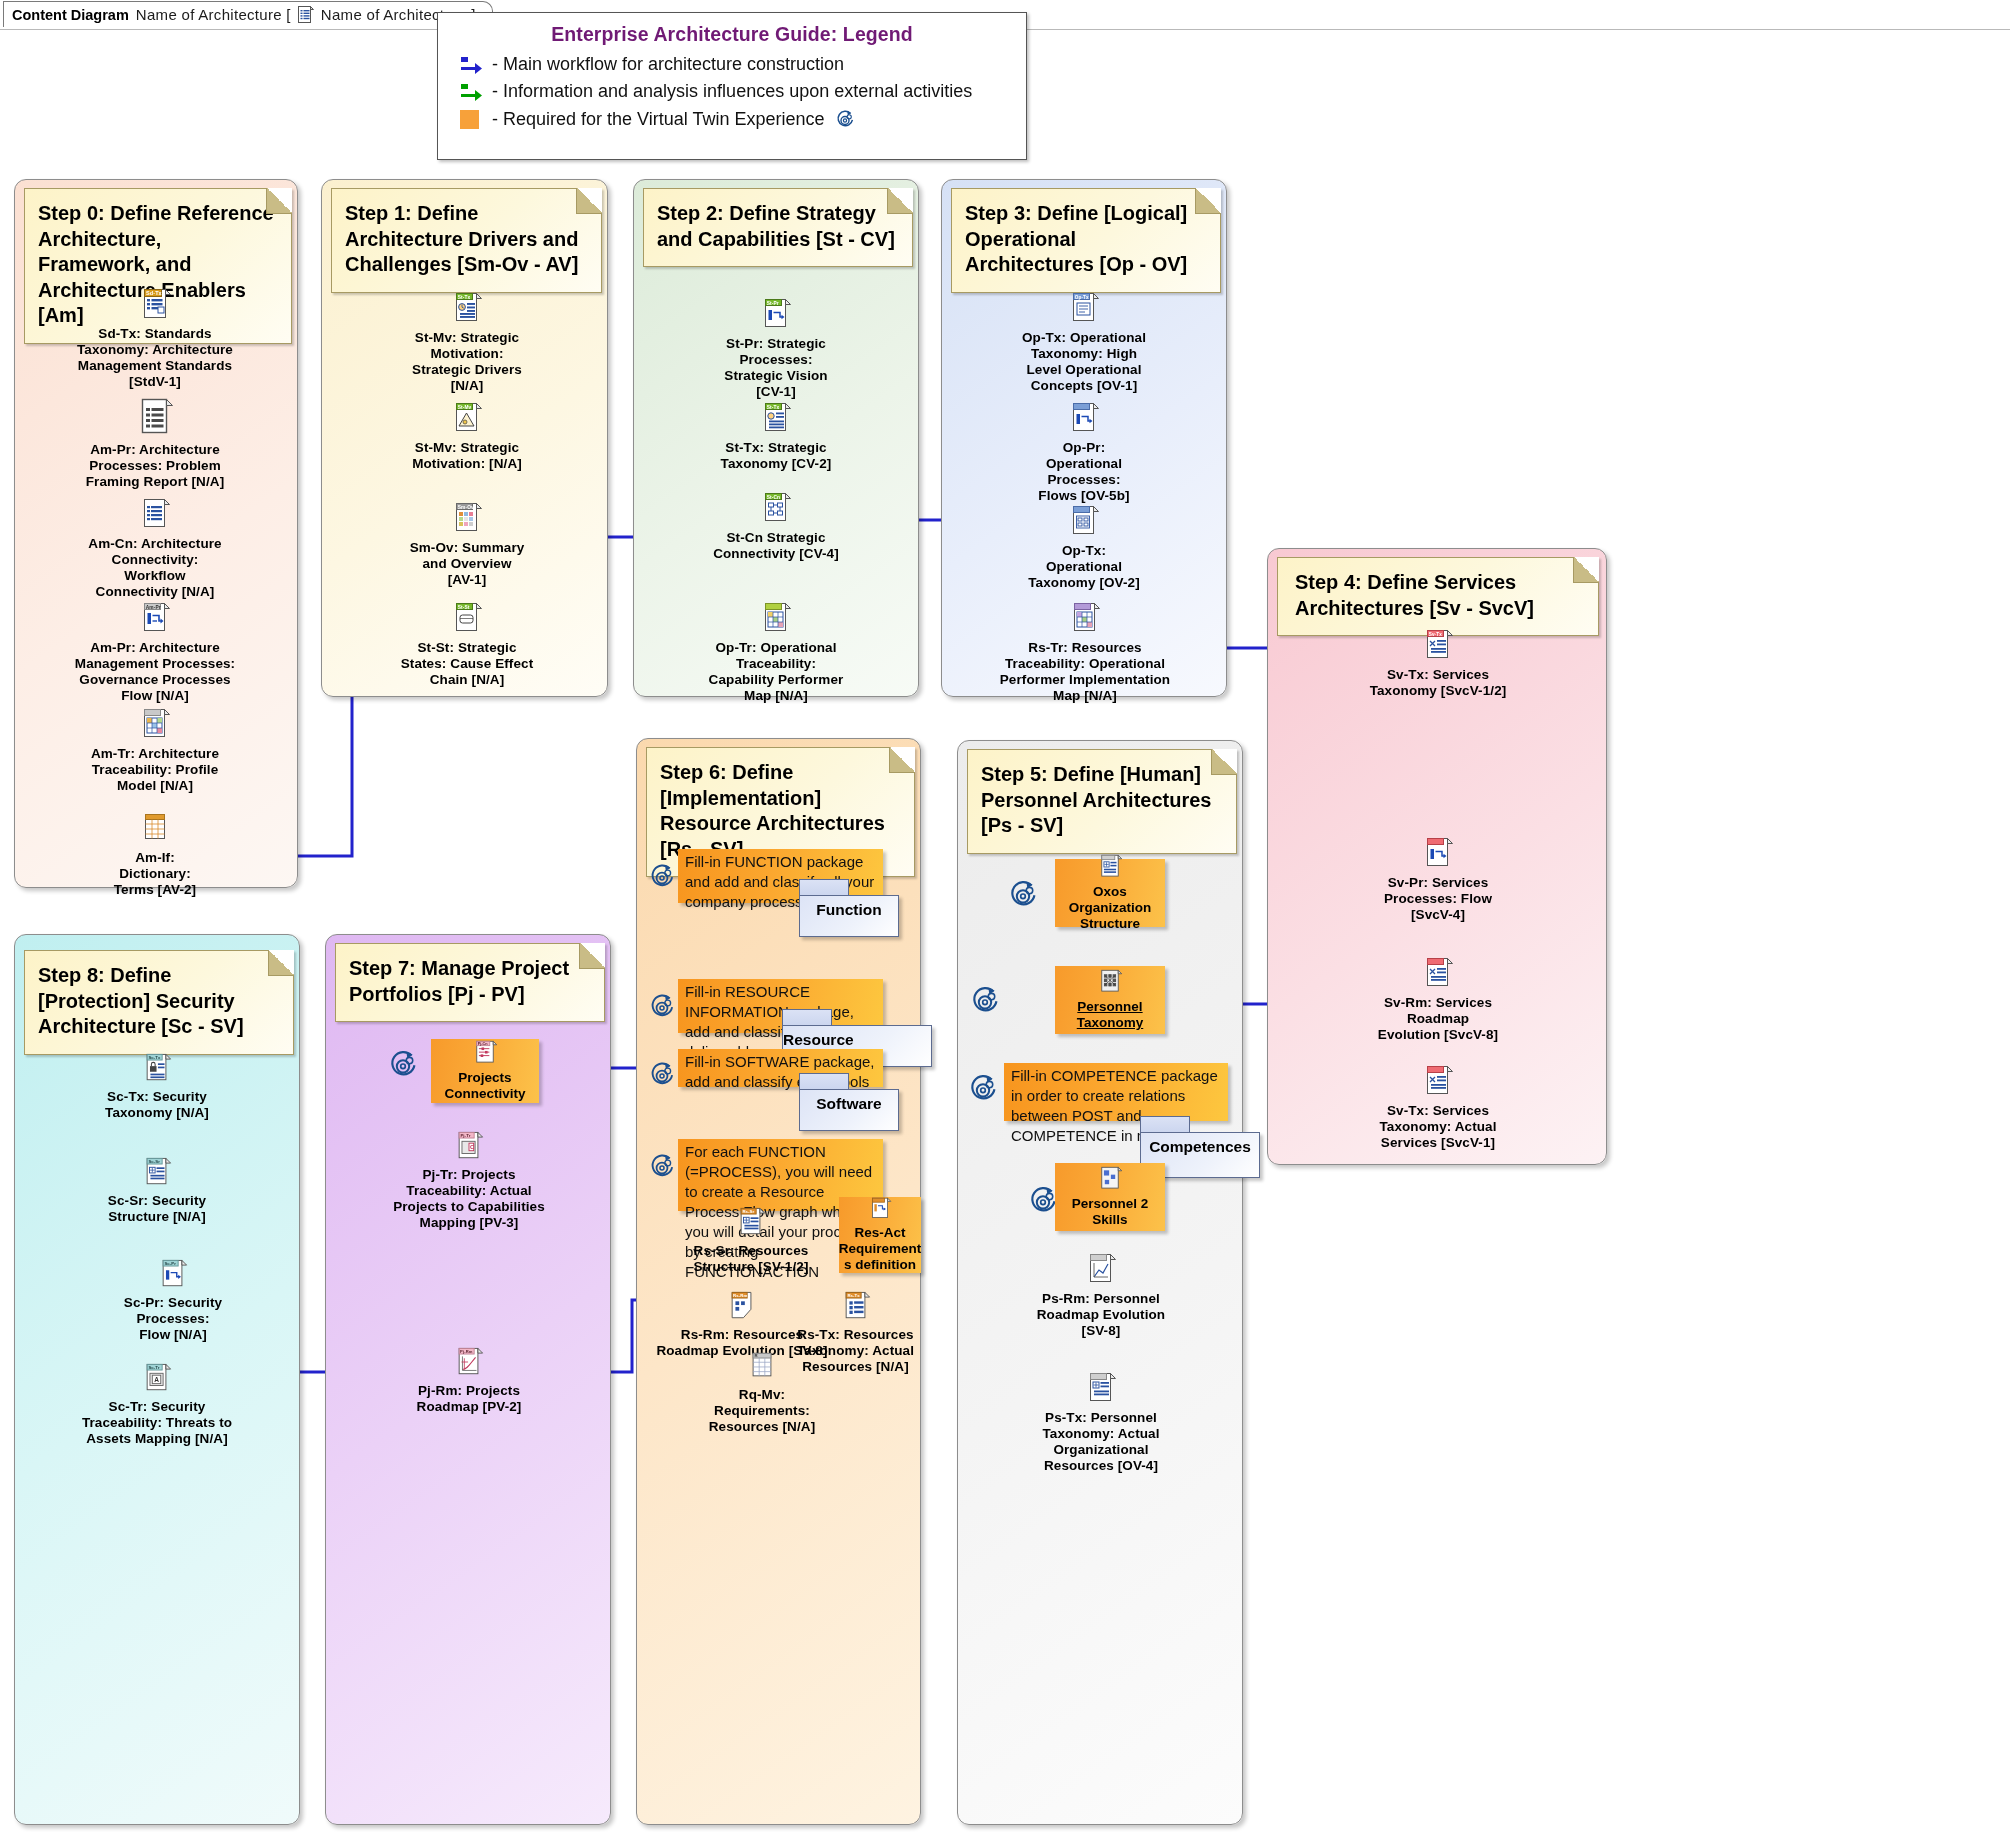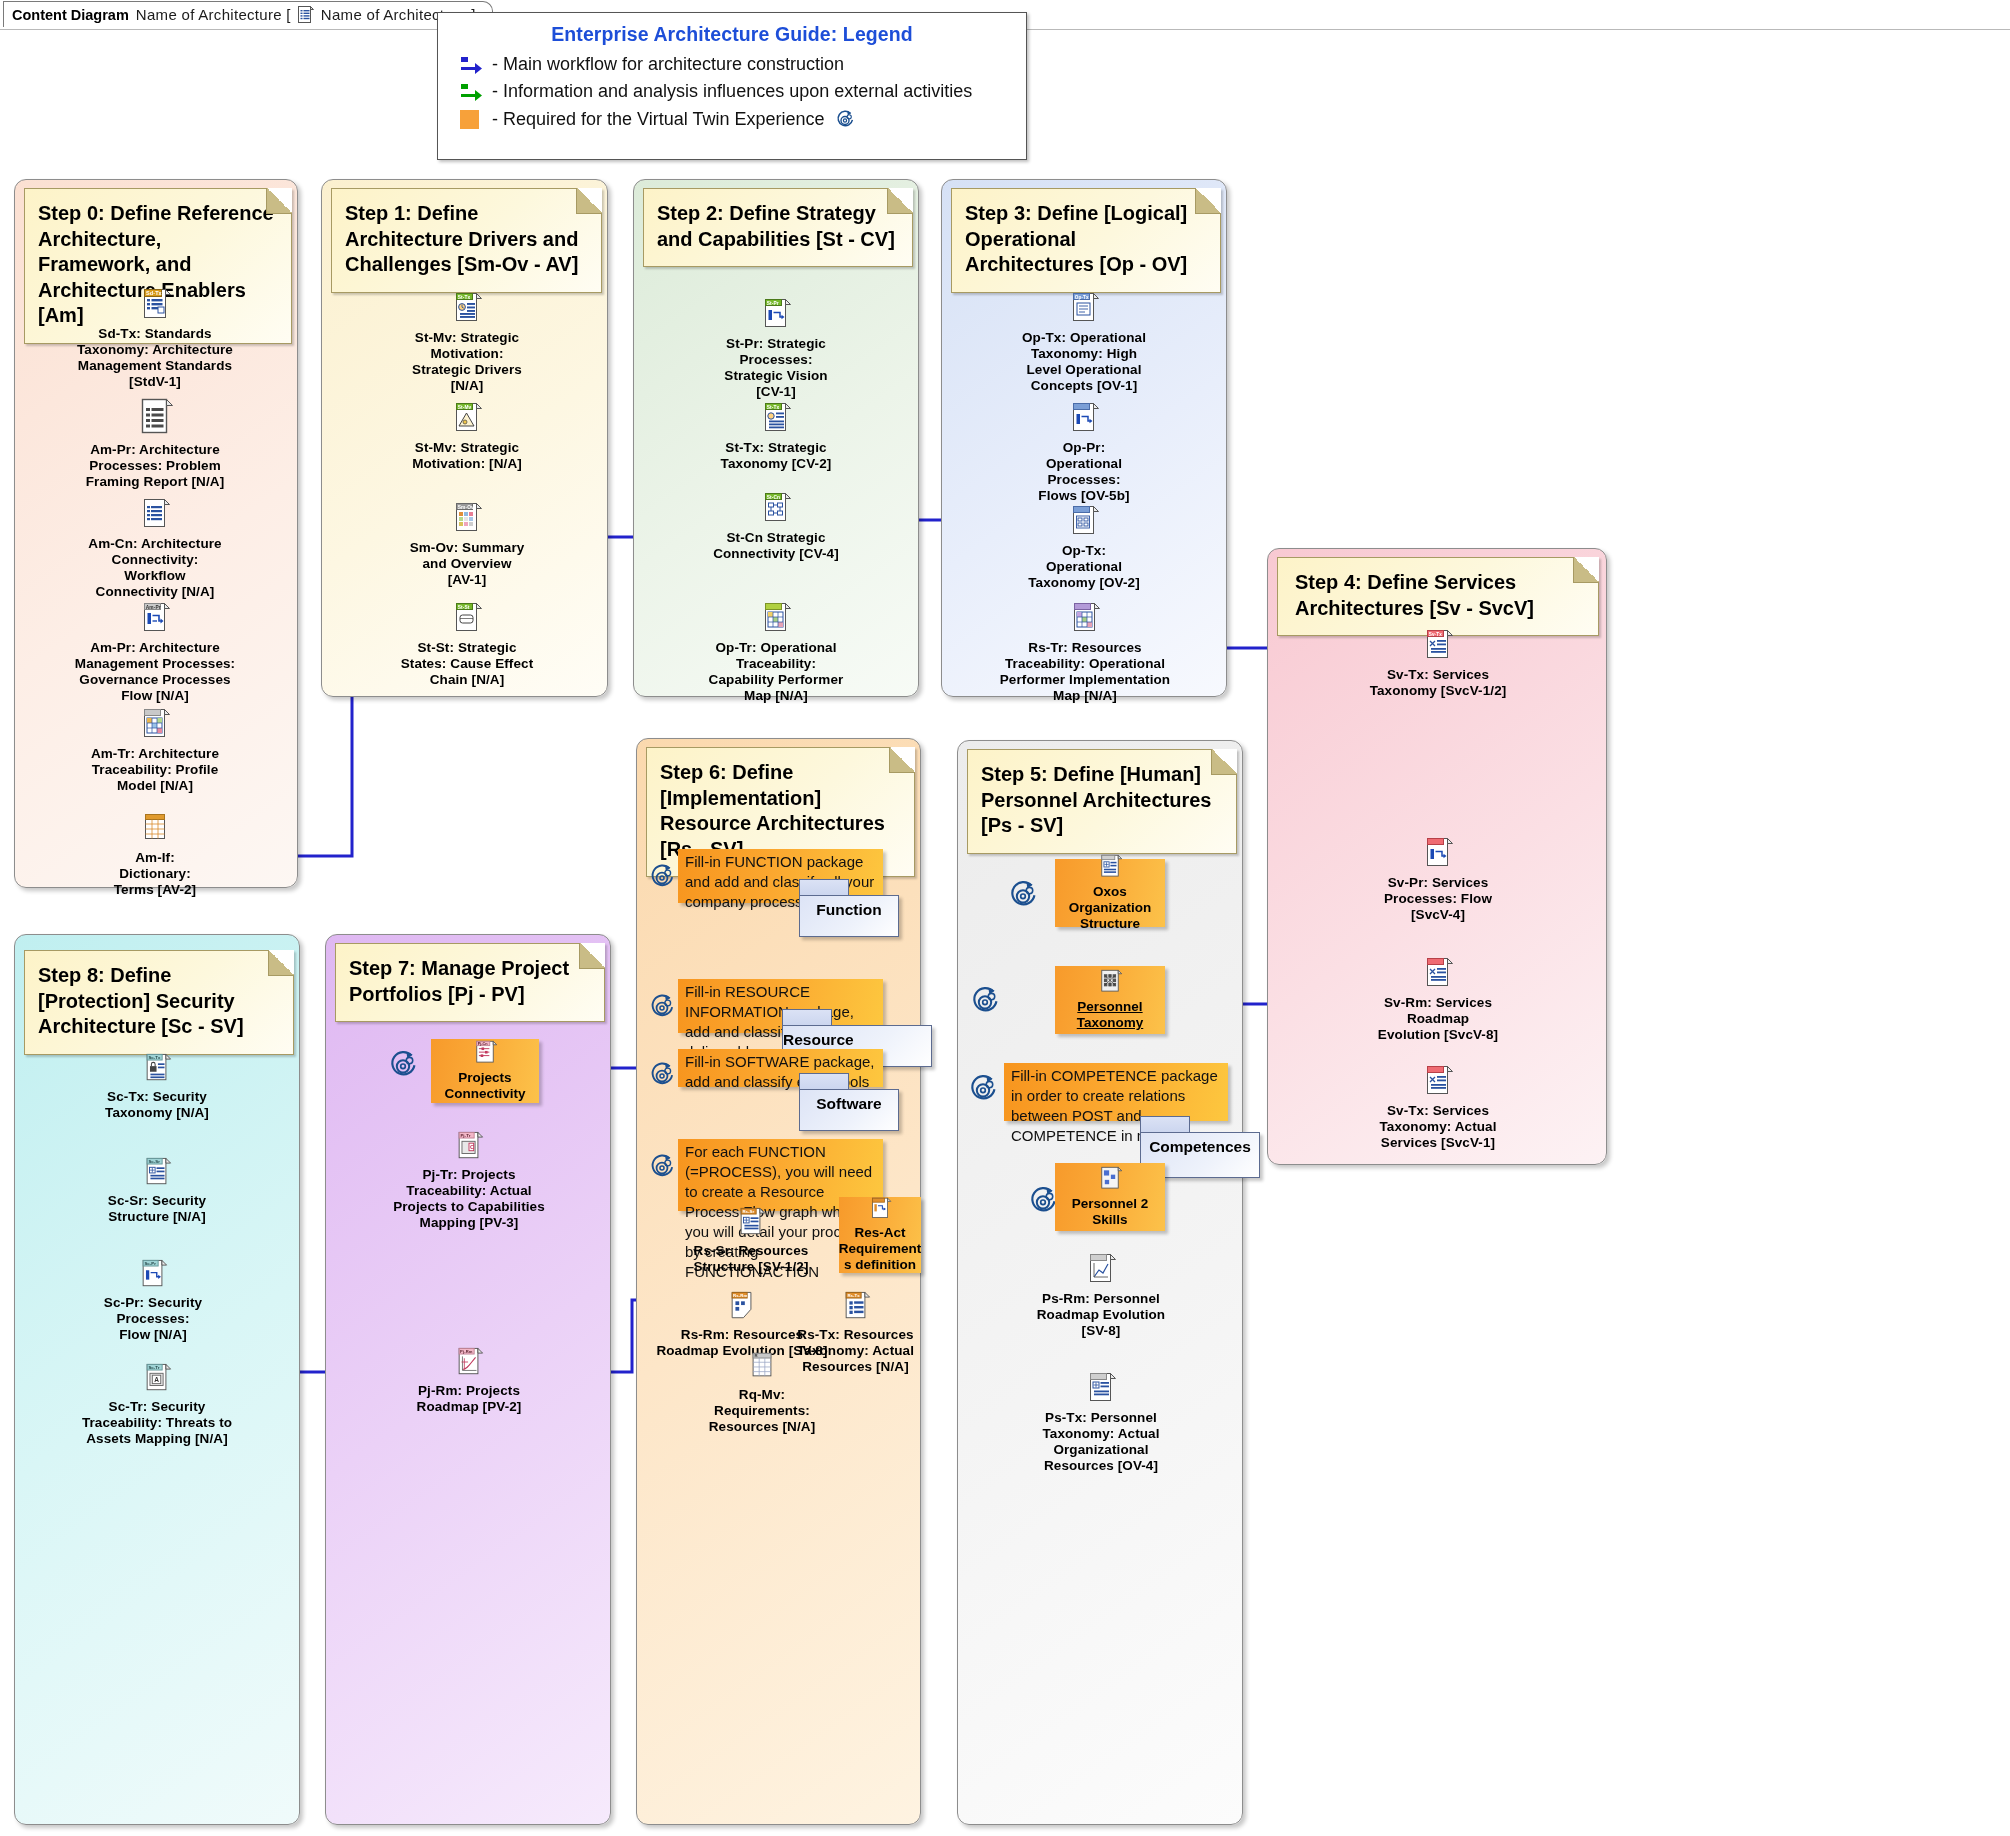--- a/index.html
+++ b/index.html
@@ -40,21 +40,21 @@
   
   #legend {
     position: absolute; left: 437px; top: 12px; width: 590px; height: 148px;
     background: #ffffff;
     border: 1px solid #555;
     box-shadow: 2px 2px 3px rgba(0,0,0,.25);
     padding: 8px 14px;
   }
   #legend h1 {
     margin: 2px 0 8px 0;
-    font-size: 19.5px; font-weight: bold; text-align: center; color: #1d4ed8;
+    font-size: 19.5px; font-weight: bold; text-align: center; color: #701a75;
     letter-spacing: .1px;
   }
   .leg-row { display: flex; align-items: center; gap: 9px; margin: 6px 0 6px 8px; font-size: 18px; color: #111; }
   .leg-row .leg-txt { white-space: nowrap; }
   .leg-swatch { width: 23px; height: 21px; flex: 0 0 auto; display:flex; align-items:center;}
   .orange-swatch { width: 19px; height: 19px; background: #f7a13a; display:inline-block; }
   .vt-ico { display:inline-block; width:22px; height:22px; vertical-align: -5px; }
 
   
   .pkg {
@@ -1181,21 +1181,21 @@
               <rect x="15.5" y="14.5" width="8.5" height="1.8"></rect>
               <rect x="9" y="19" width="15" height="1.8"></rect>
               <rect x="9" y="22" width="15" height="1.8"></rect>
             </g>
           </svg>
       </div>
       <div class="lbl">Sc-Sr: Security
 Structure [N/A]</div>
     </div>
 
-    <div class="node" style="left:34px; top:324px; width:208px;">
+    <div class="node" style="left:54px; top:324px; width:208px;">
       <div class="ico">
         <svg width="30" height="30" viewBox="0 0 32 32">
             <rect x="5.5" y="1.5" width="20" height="27" fill="#fff" stroke="#555"></rect>
             <path d="M25.5 1.5 L30.5 6.5 L25.5 6.5 Z" fill="#ececec" stroke="#555"></path>
             <rect x="5.5" y="1.5" width="16" height="6" fill="#9fd4d6" stroke="#659799"></rect>
             <text x="6.8" y="6.6" font-size="4.6" fill="#1e3f40" font-family="Liberation Sans">Sc-Pr</text>
             <rect x="8.5" y="12" width="3.5" height="10" fill="#1b49b5"></rect>
             <path d="M13.5 14.5 L20 14.5 L20 19 L23 19" stroke="#1b49b5" fill="none" stroke-width="1.5"></path>
             <path d="M21.5 16.8 L24.5 19 L21.5 21.2 Z" fill="#1b49b5"></path>
           </svg>

